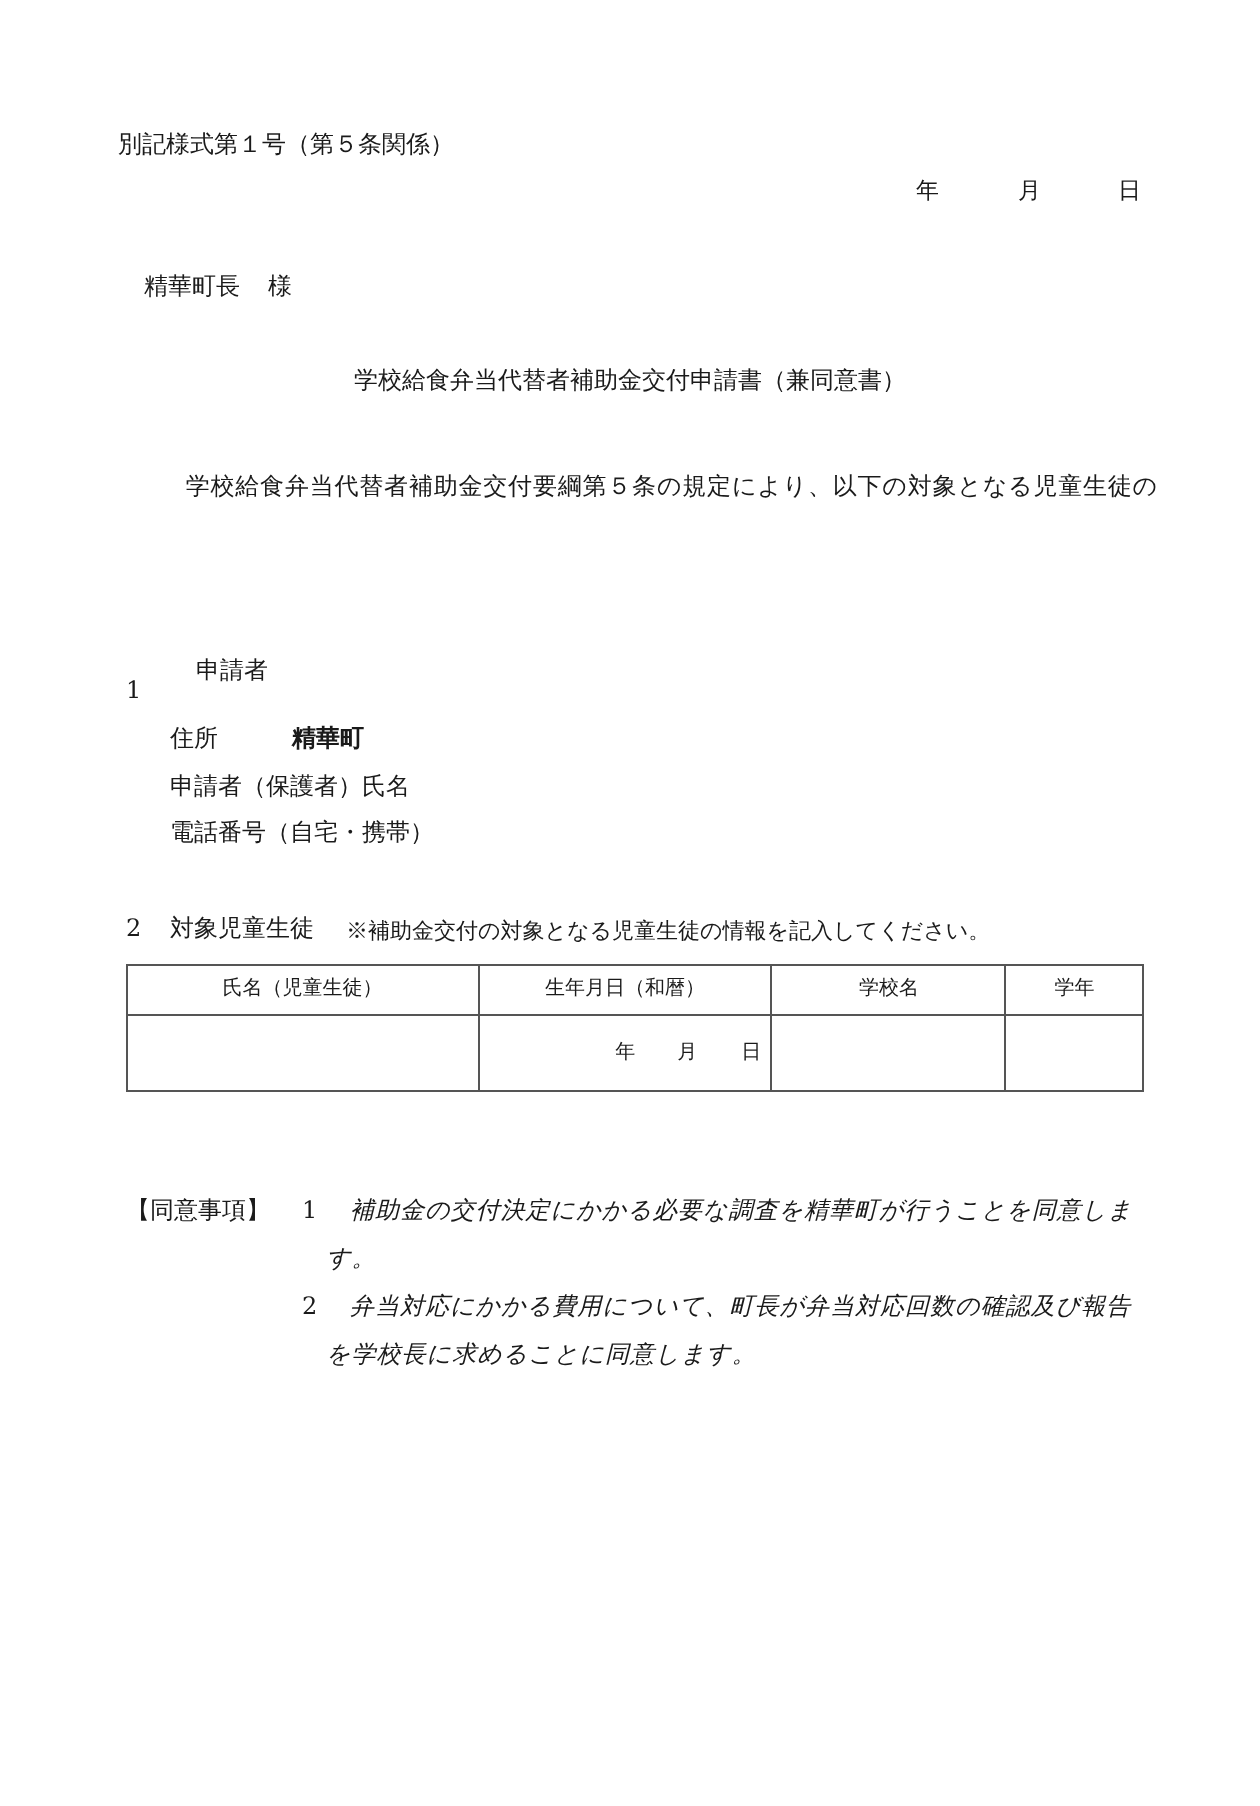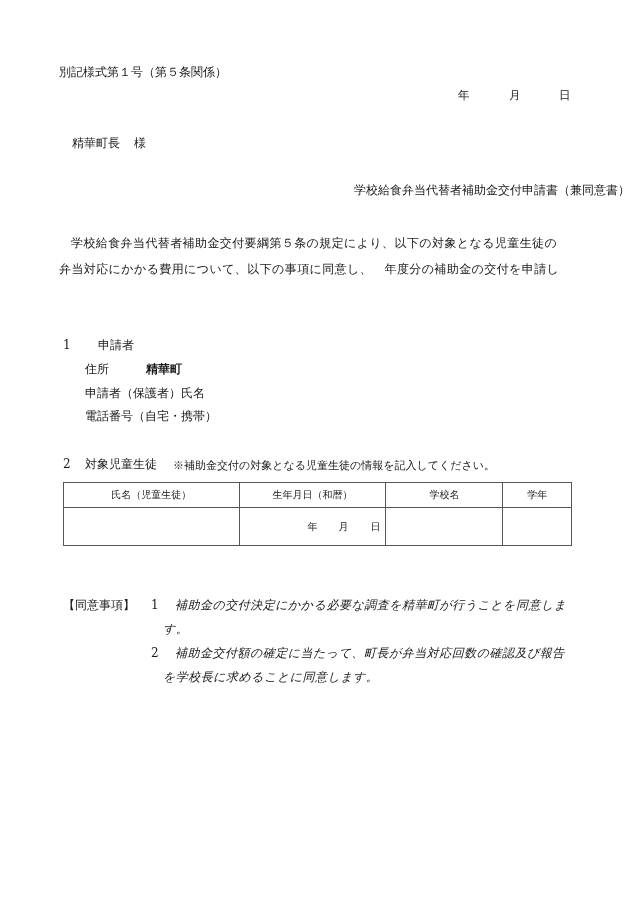--- a/index.html
+++ b/index.html
@@ -18,28 +18,28 @@
       line-height: 1;
     }
     .abs { position: absolute; white-space: nowrap; }
     .form-no { left: 59px; top: 66px; font-size: 12px; }
     .date-line { top: 90px; font-size: 11.5px; }
     .date-year { left: 458px; }
     .date-month { left: 509px; }
     .date-day { left: 559px; }
     .addressee { left: 72px; top: 137px; font-size: 12px; }
     .addressee-honor { left: 134px; top: 137px; font-size: 12px; }
-    .doc-title { left: 0; width: 630px; text-align: right; top: 184px; font-size: 12px; }
+    .doc-title { left: 0; width: 630px; text-align: center; top: 184px; font-size: 12px; }
 
-    .intro { left: 59px; top: 230px; width: 520px; font-size: 12px; white-space: normal; line-height: 26px; letter-spacing: 0.4px; }
+    .intro { left: 59px; top: 230px; width: 520px; font-size: 12px; white-space: normal; line-height: 26px; letter-spacing: 0.4px; text-align: right; }
     .intro p { margin: 0; }
     .intro .l1 { text-indent: 12px; }
 
     .sec1-num { left: 63px; top: 339px; }
-    .sec1-title { left: 85px; top: 339px; padding-left: 13px; }
+    .sec1-title { left: 85px; top: 329px; padding-left: 13px; }
     .row-label { left: 85px; }
     .addr-label { top: 363px; }
     .addr-value { left: 146px; top: 363px; font-weight: bold; }
     .name-label { top: 387px; text-align: center; }
     .tel-label { top: 410px; }
 
     .sec2-num { left: 63px; top: 458px; }
     .sec2-title { left: 85px; top: 458px; font-size: 12px; }
     .sec2-note { left: 173px; top: 460px; font-size: 11px; }
 
@@ -92,21 +92,20 @@
     <span class="abs date-line date-day">日</span>
   </div>
 
   <div class="abs addressee">精華町長</div>
   <div class="abs addressee-honor">様</div>
 
   <div class="abs doc-title">学校給食弁当代替者補助金交付申請書（兼同意書）</div>
 
   <div class="abs intro">
     <p class="l1">学校給食弁当代替者補助金交付要綱第５条の規定により、以下の対象となる児童生徒の</p>
-    <p>弁当対応にかかる費用について、以下の事項に同意し、　年度分の補助金の交付を申請し</p>
   </div>
 
   <div>
     <span class="abs sec1-num">1</span>
     <span class="abs sec1-title">申請者</span>
     <span class="abs row-label addr-label">住所</span>
     <span class="abs addr-value">精華町</span>
     <span class="abs row-label name-label">申請者（保護者）氏名</span>
     <span class="abs row-label tel-label">電話番号（自宅・携帯）</span>
   </div>
@@ -141,17 +140,17 @@
   </div>
 
   <div>
     <span class="abs consent-label">【同意事項】</span>
 
     <span class="abs consent-num c-n1">1</span>
     <span class="abs consent-text c-t1">補助金の交付決定にかかる必要な調査を精華町が行うことを同意しま</span>
     <span class="abs consent-text c-t1b">す。</span>
 
     <span class="abs consent-num c-n2">2</span>
-    <span class="abs consent-text c-t2">補助金交付額の確定に当たって、町長が弁当対応回数の確認及び報告</span>
+    <span class="abs consent-text c-t2">弁当対応にかかる費用について、町長が弁当対応回数の確認及び報告</span>
     <span class="abs consent-text c-t2b">を学校長に求めることに同意します。</span>
   </div>
 
 </div>
 
 </body></html>

